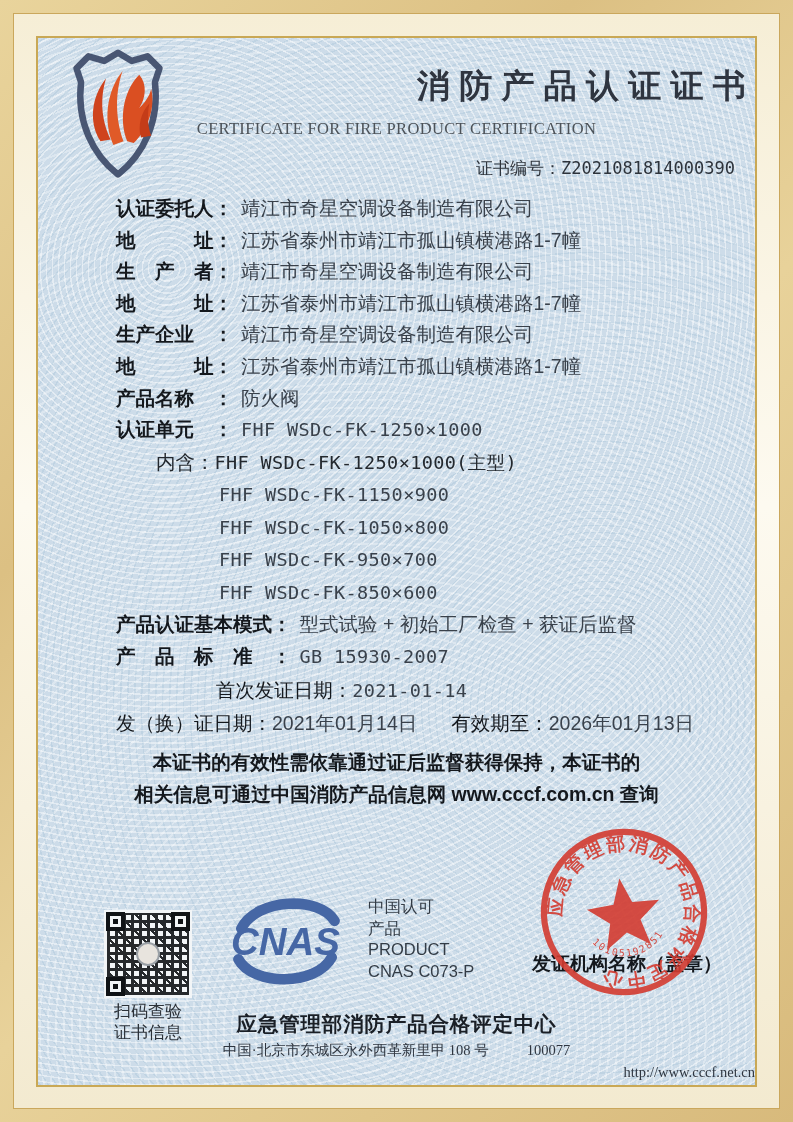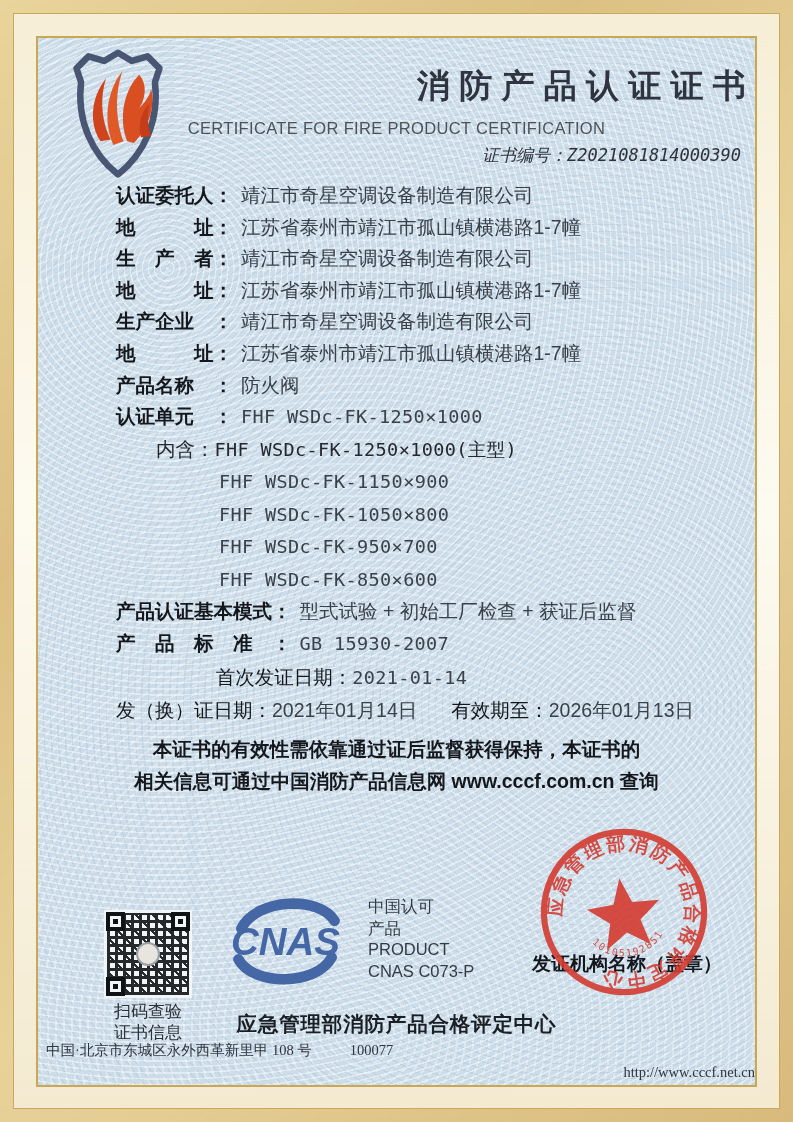--- a/index.html
+++ b/index.html
@@ -21,22 +21,22 @@
       repeating-radial-gradient(circle at 78% 64%, rgba(168,196,216,.38) 0 1.5px, rgba(168,196,216,0) 1.5px 7px),
       repeating-radial-gradient(circle at 45% 95%, rgba(255,255,255,.3) 0 2px, rgba(255,255,255,0) 2px 8px);
     border:2px solid #c9a855;
     box-sizing:border-box;
     color:#23282e;
   }
   
   .logo{position:absolute;left:20px;top:4px;width:120px;height:145px;}
   .title{margin:26px 0 0 0;text-align:right;font-size:33px;font-weight:bold;
     letter-spacing:.28em;color:#2f3540;text-indent:.28em;}
-  .subtitle{margin-top:10px;text-align:center;font-size:16.5px;color:#4c5258;letter-spacing:.02em;}
-  .certno{margin-top:6px;text-align:right;padding-right:14px;font-size:17px;color:#2d333b;font-style:italic;}
+  .subtitle{margin-top:10px;text-align:center;font-size:16.5px;color:#4c5258;letter-spacing:.02em;font-family:Liberation Serif, serif;}
+  .certno{margin-top:18px;text-align:right;padding-right:20px;font-size:17px;color:#2d333b;}
   .certno .num{font-family:"DejaVu Sans Mono",monospace;letter-spacing:0;}
   
   .fields{margin:13px 0 0 78px;font-size:19.5px;}
   .row{line-height:31.6px;white-space:nowrap;}
   .row .lab{font-weight:bold;color:#14181d;}
   .row .val{color:#39414b;margin-left:8px;}
   .mono{font-family:"DejaVu Sans Mono",monospace;font-size:18.5px;letter-spacing:.02em;}
   .inner-row{line-height:32.5px;padding-left:40px;white-space:nowrap;}
   .model-line{line-height:32.5px;padding-left:103px;white-space:nowrap;color:#39414b;}
   .para{margin:2px 0 0 0;line-height:30px;font-size:19.5px;font-weight:bold;color:#14181d;white-space:normal;width:650px;}
@@ -61,22 +61,22 @@
   .qr-cap{position:absolute;left:50px;top:963px;width:120px;text-align:center;
     font-size:17px;line-height:21px;color:#2b3138;}
   .cnas{position:absolute;left:186px;top:855px;width:125px;height:98px;}
   .cnas-txt{position:absolute;left:330px;top:858px;font-size:16.5px;line-height:21.5px;color:#333c46;}
   .seal{position:absolute;left:497px;top:785px;width:178px;height:178px;opacity:.9;
     transform:rotate(-8deg);z-index:5;}
   .seal-cap{position:absolute;left:494px;top:913px;font-size:19px;font-weight:bold;
     color:#14181d;white-space:nowrap;z-index:2;}
   .org{position:absolute;left:0;top:972px;width:100%;text-align:center;
     font-size:20.5px;font-weight:bold;color:#1a1f26;letter-spacing:.04em;}
-  .addr{position:absolute;left:0;top:1003px;width:100%;text-align:left;
-    font-size:14.5px;color:#2f3640;font-family:"Liberation Serif",serif;margin-left:8px;}
+  .addr{position:absolute;left:0;top:1003px;width:100%;text-align:center;
+    font-size:14.5px;color:#2f3640;font-family:"Liberation Serif",serif;}
   .addr .zip{margin-left:38px;}
   .url{position:absolute;left:0;top:1026px;width:100%;text-align:right;
     font-size:14.5px;color:#2f3640;font-family:"Liberation Serif",serif;}
 </style>
 </head>
 <body>
 
 <div class="page">
   <div class="frame-cream"></div>
 

